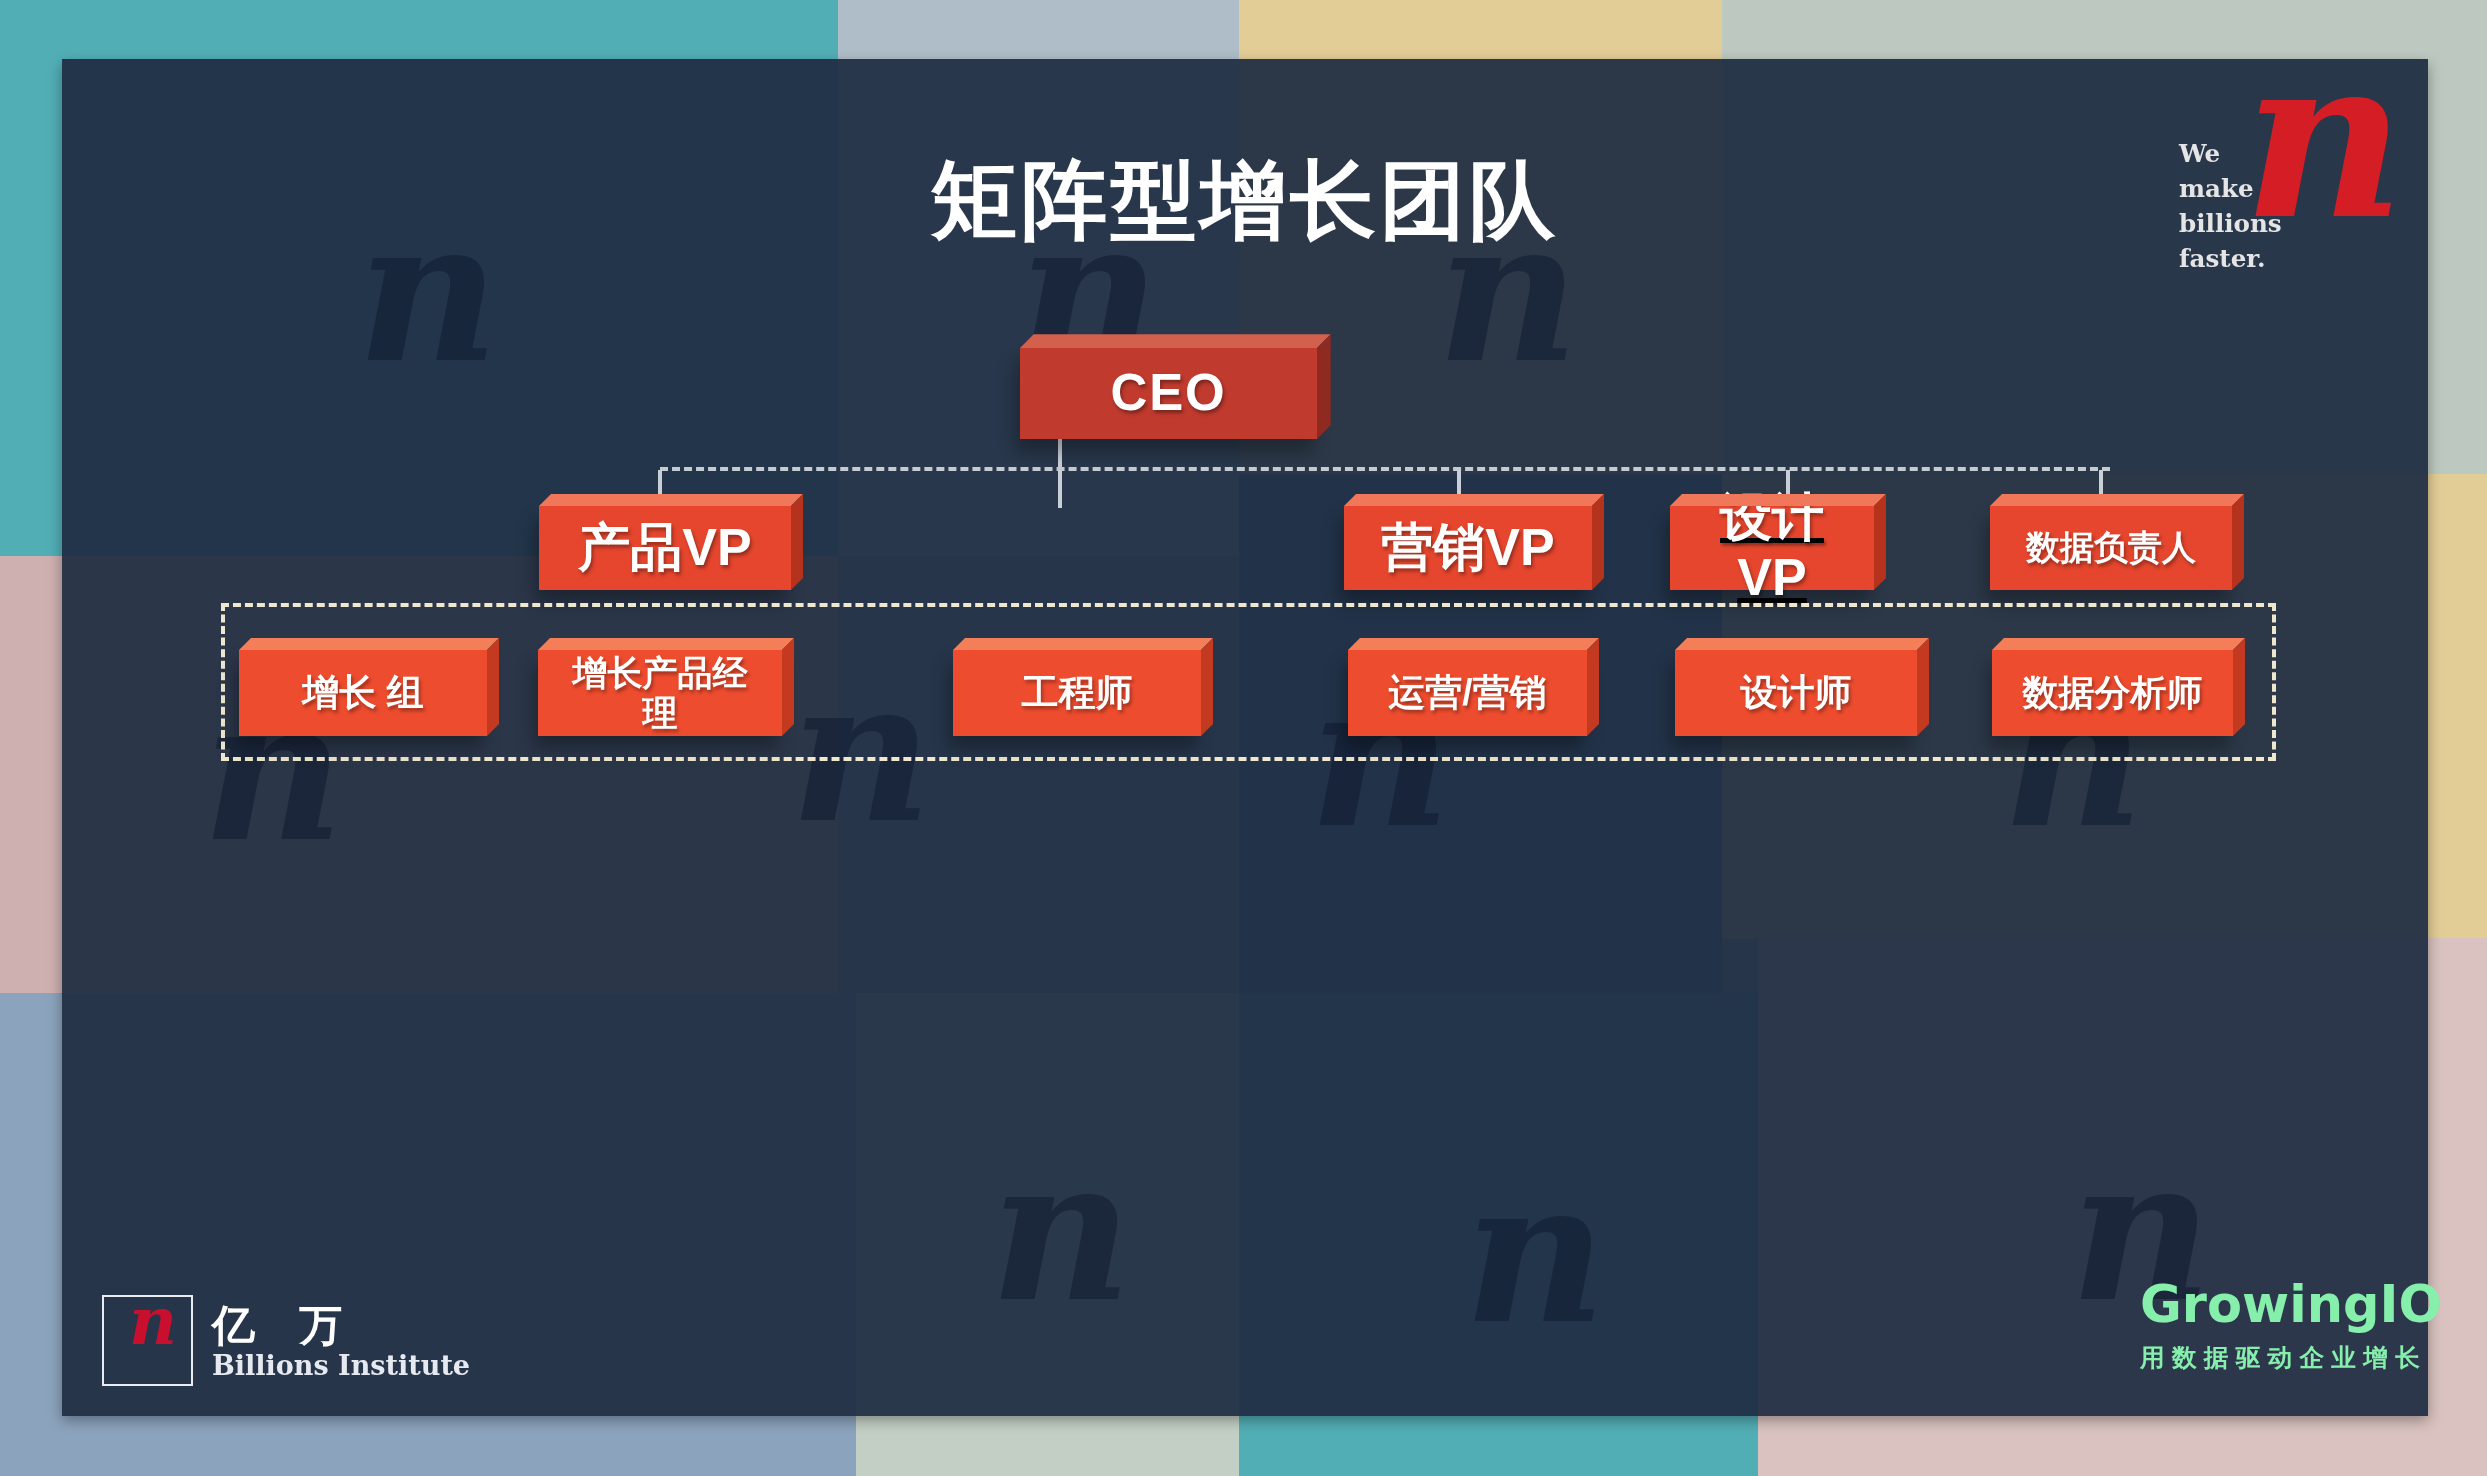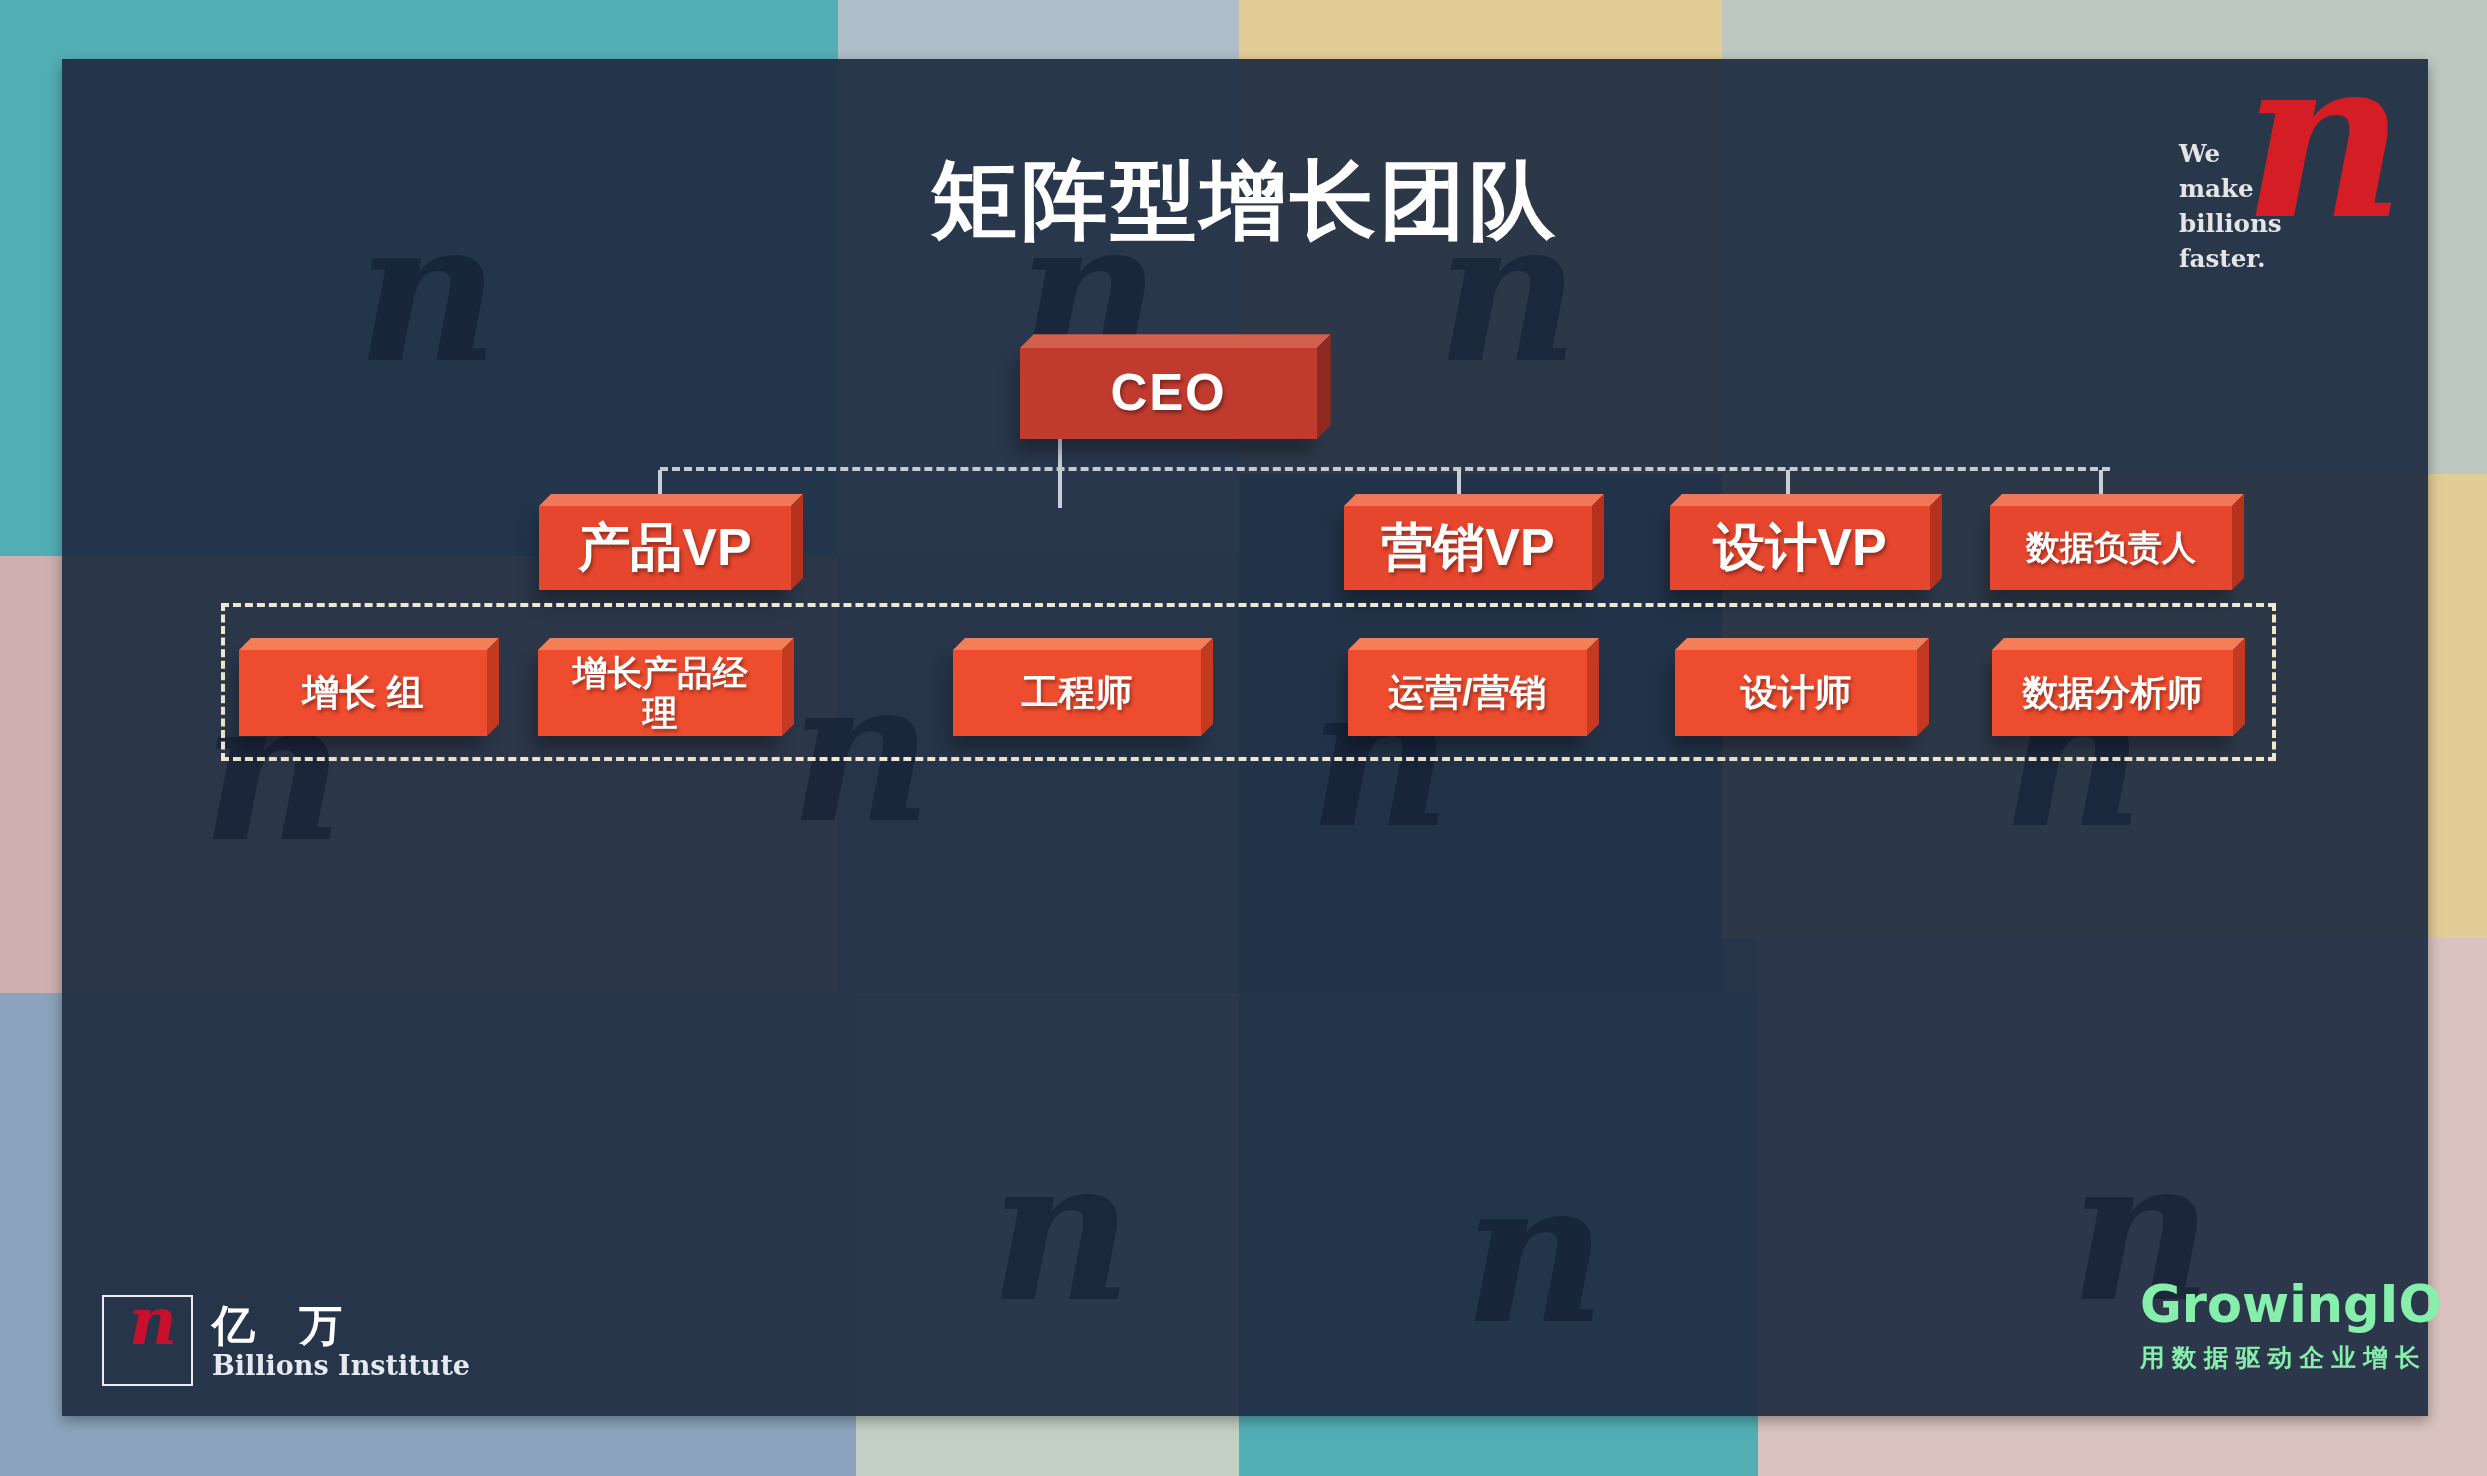--- a/index.html
+++ b/index.html
@@ -114,21 +114,21 @@
     <div class="box b-ceo" style="left:958px;top:289px;width:297px;height:91px;">
       <span class="lbl">CEO</span>
     </div>
 
     <div class="box b-vp" style="left:477px;top:447px;width:252px;height:84px;">
       <span class="lbl">产品VP</span>
     </div>
     <div class="box b-vp" style="left:1282px;top:447px;width:248px;height:84px;">
       <span class="lbl">营销VP</span>
     </div>
-    <div class="box b-vp" style="left:1608px;top:447px;width:260px;height:84px;">
+    <div class="box b-vp" style="left:1608px;top:447px;width:204px;height:84px;text-decoration:underline;">
       <span class="lbl">设计VP</span>
     </div>
     <div class="box b-vp" style="left:1928px;top:447px;width:242px;height:84px;">
       <span class="lbl" style="font-size:34px;padding:0 7.3px;">数据负责人</span>
     </div>
 
     <div id="zone" style="left:159px;top:544px;"></div>
 
     <div class="box b-role" style="left:177px;top:591px;width:248px;height:86px;">
       <span class="lbl">增长 组</span>

